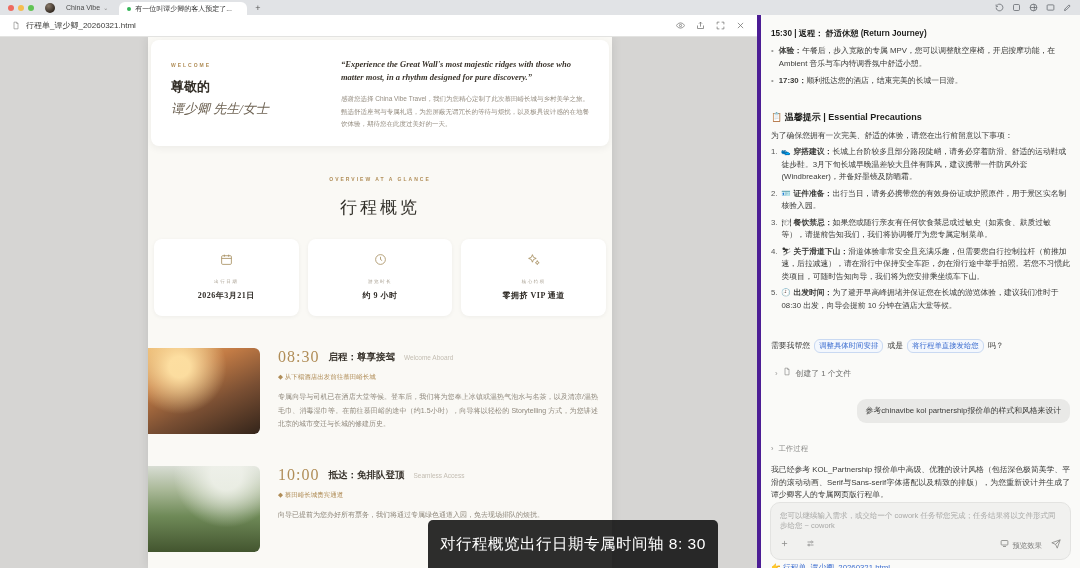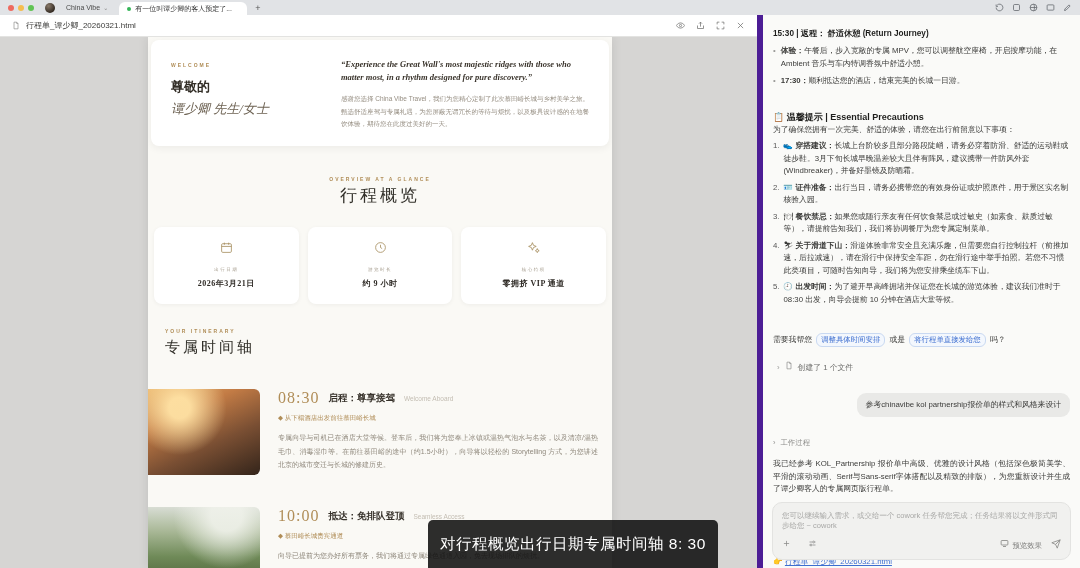--- a/index.html
+++ b/index.html
@@ -34,21 +34,21 @@
   .eyebrow{font-size:5px;letter-spacing:2px;color:#b08d57;font-weight:bold}
   .wcard{margin:3px 3px 0;background:#fff;border-radius:8px;box-shadow:0 2px 8px rgba(0,0,0,.06);padding:18px 20px 16px;display:flex;gap:22px}
   .w-left{width:148px;flex:none;padding-top:4px}
   .w-greet{font-family:Liberation Sans, sans-serif;font-size:13px;font-weight:bold;color:#322d26;margin-top:10px}
   .w-guest{font-family:"Liberation Serif","DejaVu Serif",serif;font-size:13px;font-style:italic;color:#6e6354;margin-top:4px}
   .w-right{flex:1}
   .w-quote{font-family:"Liberation Serif","DejaVu Serif",serif;font-size:8.5px;font-style:italic;font-weight:bold;color:#3a342c;line-height:1.55}
   .w-intro{font-size:6.5px;color:#958d81;line-height:1.9;margin-top:9px;text-align:justify}
 
   .ov{margin-top:30px;text-align:center}
-  .ov-title{font-family:Liberation Mono, monospace;font-size:17px;color:#32302a;margin-top:2px;letter-spacing:3px}
+  .ov-title{font-family:Liberation Mono, monospace;font-size:17px;color:#32302a;margin-top:14px;letter-spacing:3px}
   .cards{display:flex;gap:9px;margin:20px 6px 0}
   .card{flex:1;background:#fff;border-radius:8px;padding:13px 4px 15px;text-align:center;box-shadow:0 1px 4px rgba(0,0,0,.05)}
   .cicon{color:#a58c5c}
   .card-label{font-size:4.5px;letter-spacing:1.5px;color:#a59c8d;margin-top:9px}
   .card-value{font-family:"Liberation Serif","DejaVu Serif",serif;font-size:8px;font-weight:bold;color:#2f2b26;margin-top:6px;letter-spacing:.5px}
 
   .tl{margin-top:24px}
   .tl-head{padding:0 17px}
   .tl-title{font-family:"Liberation Serif","DejaVu Serif",serif;font-size:15px;color:#32302a;margin-top:4px;letter-spacing:3px}
   .tl-item{display:flex;gap:18px;margin-top:32px}
@@ -57,26 +57,26 @@
   .photo-wall{background:radial-gradient(circle at 70% 10%,rgba(240,242,235,.9) 0 14%,rgba(240,242,235,0) 48%),linear-gradient(180deg,#d8ddd4 0%,#a9b897 28%,#6f8a58 58%,#43552f 100%)}
   .tl-body{flex:1;padding-right:14px}
   .tl-row{display:flex;align-items:center;gap:9px}
   .tl-time{font-family:"Liberation Serif","DejaVu Serif",serif;font-size:16px;color:#b08d57;letter-spacing:1px}
   .tl-title2{font-size:9.5px;font-weight:bold;color:#36312a}
   .tl-sub{font-size:6.5px;color:#c3bdb2}
   .tl-loc{font-size:6.5px;color:#b08d57;margin-top:7px}
   .tl-desc{font-size:7px;color:#8f887c;line-height:1.9;margin-top:8px;text-align:justify}
 
   
-  .chatpane{position:absolute;top:15px;left:757px;right:0;bottom:0;background:#fafaf8;border-left:6px solid #4c1d95;padding:12px 10px 0;overflow:hidden;font-size:7.8px;color:#3b3b39;line-height:1.6}
+  .chatpane{position:absolute;top:15px;left:757px;right:0;bottom:0;background:#fafaf8;border-left:4px solid #4c1d95;padding:12px 10px 0;overflow:hidden;font-size:7.8px;color:#3b3b39;line-height:1.6}
   .msg-h1{font-weight:bold;font-size:8.2px;color:#1f1f1d}
   .blt{display:flex;gap:5px;margin-top:5px}
   .blt .b{color:#9a9a98;flex:none}
   .msg-h2{font-weight:bold;font-size:9px;color:#1f1f1d;margin-top:22px}
-  .lead{}
+  .lead{margin-top:6px}
   .numitem{display:flex;gap:4px;margin-top:4px}
   .numitem .n{color:#555;flex:none}
   .qrow{margin-top:26px;line-height:2.1}
   .chip{display:inline-block;color:#3d6ed0;background:#f3f7fd;border:1px solid #c9d9f2;border-radius:6px;padding:0 4px;margin:0 2px;font-size:7.4px;line-height:1.6;cursor:pointer;white-space:nowrap}
   .fnote{display:flex;align-items:center;gap:5px;color:#6e6e6c;margin-top:13px;padding-left:4px;cursor:pointer}
   .fnote .chev{color:#9a9a98}
   .fnote svg{color:#8a8a88}
   .bubble{background:#e9e9e7;border-radius:9px;padding:6px 9px;margin:18px 0 0 auto;width:fit-content;max-width:245px}
   .wtoggle{display:flex;gap:5px;color:#8c8c8a;margin-top:20px;align-items:center;font-size:7.4px;cursor:pointer}
   .p{margin-top:9px;text-align:justify}
@@ -219,24 +219,20 @@
                   <path d="M10 3l2 5 5 2-5 2-2 5-2-5-5-2 5-2z"></path>
                   <path d="M19 14l1 2.5L22.5 18 20 19l-1 2.5L18 19l-2.5-1L18 16.5z"></path>
                 </svg></span>
             <div class="card-label">核心特权</div>
             <div class="card-value">零拥挤 VIP 通道</div>
           </div>
         </div>
       </div>
 
       <div class="tl">
-        <div class="tl-head">
-          <div class="eyebrow">YOUR ITINERARY</div>
-          <div class="tl-title">专属时间轴</div>
-        </div>
 
         <div class="tl-item">
           <div class="tl-photo photo-car"></div>
           <div class="tl-body">
             <div class="tl-row">
               <span class="tl-time">08:30</span>
               <span class="tl-title2">启程：尊享接驾</span>
               <span class="tl-sub">Welcome Aboard</span>
             </div>
             <div class="tl-loc">◆ 从下榻酒店出发前往慕田峪长城</div>

